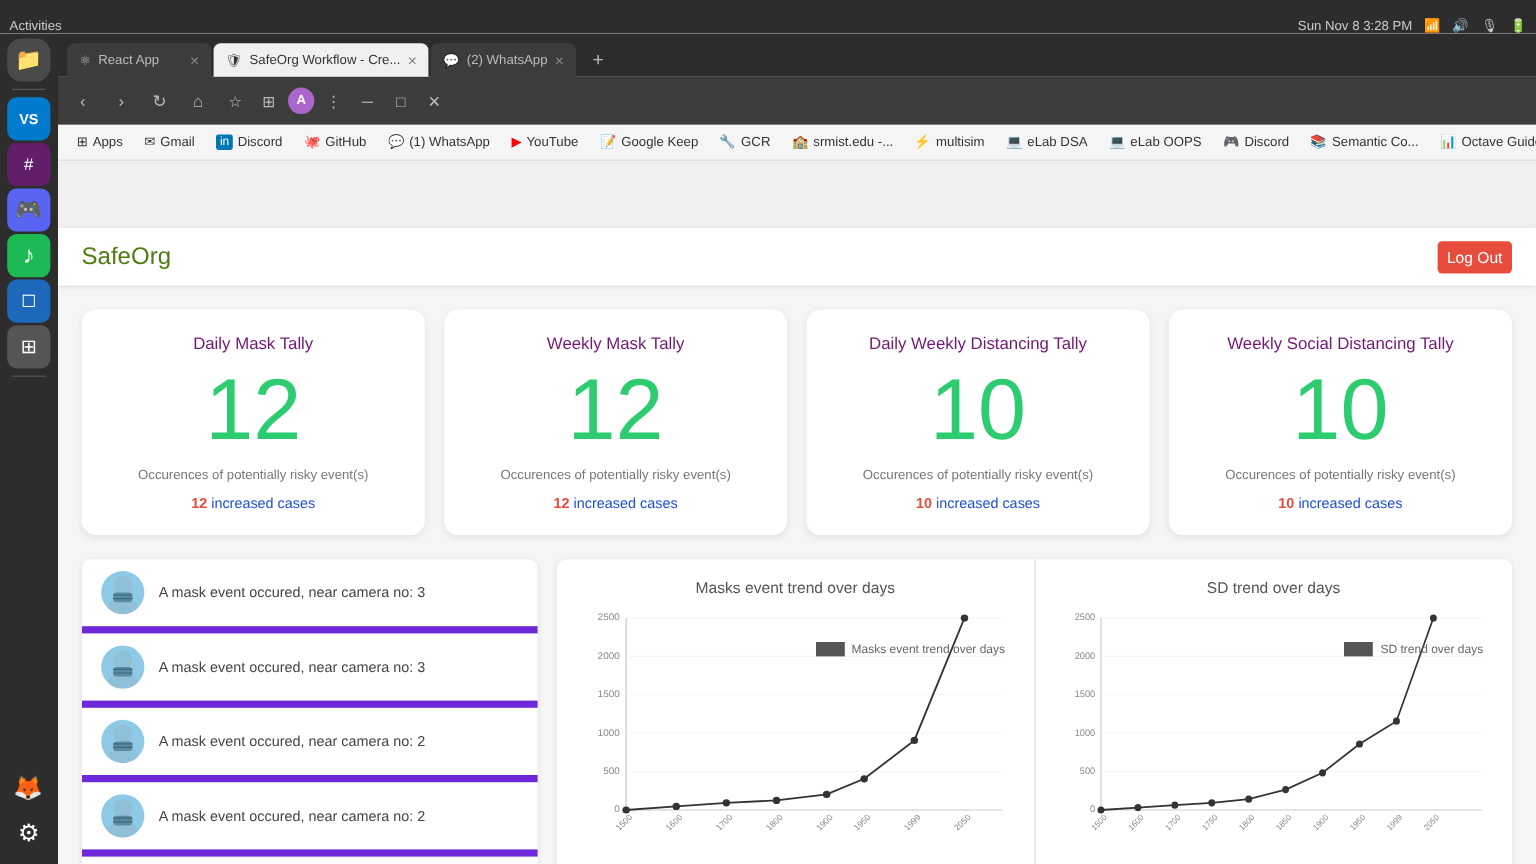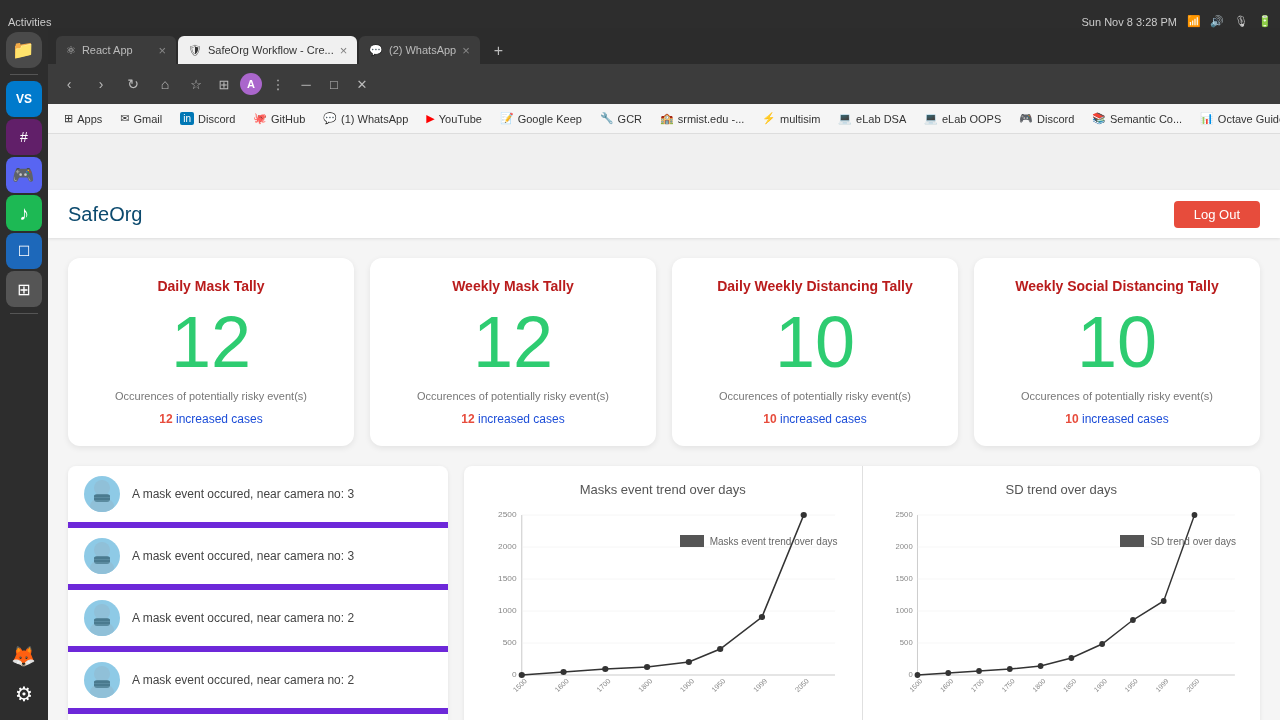--- a/index.html
+++ b/index.html
@@ -155,27 +155,27 @@
       height: 48px;
       display: flex;
       align-items: center;
       justify-content: space-between;
       padding: 0 20px;
       box-shadow: 0 1px 3px rgba(0,0,0,0.1);
     }
     .app-title {
       font-size: 20px;
       font-weight: 500;
-      color: #0c4a6e;
+      color: #4d7c0f;
     }
     .logout-btn {
       background: #e74c3c;
       color: white;
       border: none;
-      padding: 6px 20px;
+      padding: 6px 8px;
       border-radius: 4px;
       cursor: pointer;
       font-size: 13px;
       font-weight: 500;
     }
 
     
     .cards-row {
       display: flex;
       gap: 16px;
@@ -187,22 +187,22 @@
       border-radius: 12px;
       padding: 20px;
       box-shadow: 0 2px 6px rgba(0,0,0,0.08);
       display: flex;
       flex-direction: column;
       align-items: center;
       text-align: center;
     }
     .card-title {
       font-size: 14px;
-      color: #b91c1c;
-      font-weight: 700;
+      color: #701a75;
+      font-weight: 400;
       margin-bottom: 12px;
     }
     .card-number {
       font-size: 72px;
       font-weight: 300;
       color: #2ecc71;
       line-height: 1;
       margin-bottom: 12px;
     }
     .card-subtitle {

